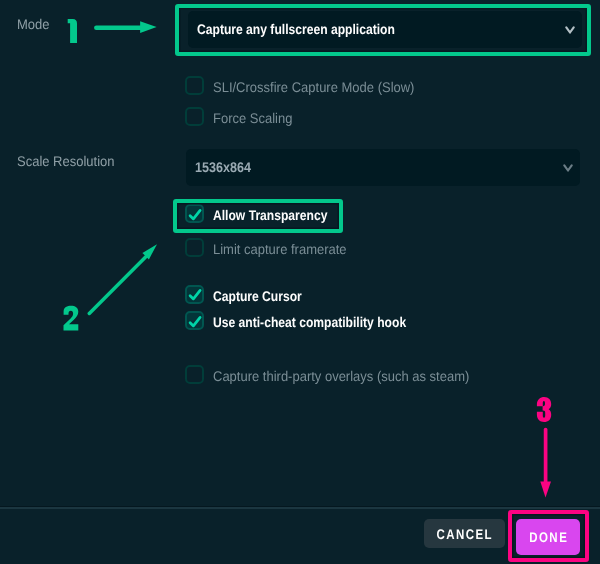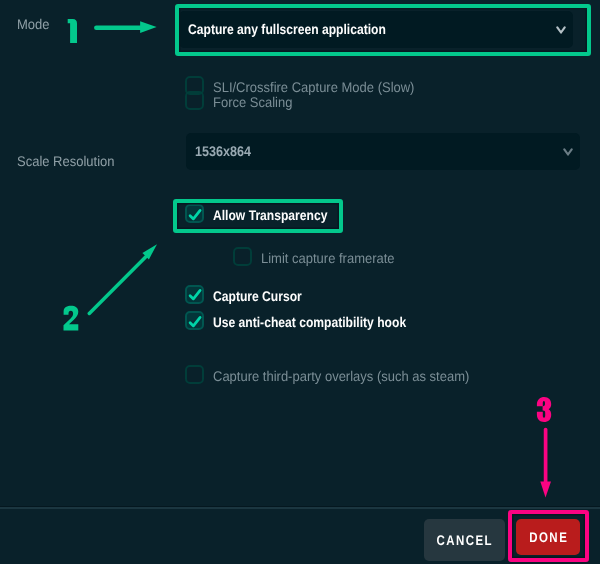--- a/index.html
+++ b/index.html
@@ -53,64 +53,64 @@
   .cblabel.en  { color:#fdfdfd; font-weight:bold; transform:scaleX(0.865); }
   .hl { position:absolute; border-style:solid; border-radius:3px; box-shadow: inset 0 0 0 1.5px #061821; }
   .divider { position:absolute; left:0; width:600px; height:1px; background:#15303b; }
   .btn {
     position:absolute; border-radius:5px;
     font-size:14px; font-weight:bold; letter-spacing:1.8px;
     text-align:center; line-height:1;
   }
   .btn span { position:absolute; left:50%; top:50%; transform:translate(-50%,-50%) scaleX(0.82); white-space:nowrap; padding-left:1.8px; }
   .btn.cancel { background:#26373f; color:#ffffff; }
-  .btn.done { background:#b91c1c; color:#ffffff; }
+  .btn.done { background:#d946ef; color:#ffffff; }
   .ann { position:absolute; left:0; top:0; width:600px; height:564px; pointer-events:none; }
 </style>
 </head>
 <body>
 
 <div class="lbl" style="left:17px;top:17px;">Mode</div>
 <div class="lbl" style="left:16.8px;top:154.2px;">Scale Resolution</div>
 
-<div class="field" style="left:179px;top:11.0px;width:393.7px;height:36.8px;">
+<div class="field" style="left:188px;top:11.0px;width:393.7px;height:36.8px;">
   <span class="fval" style="left:8.8px;top:10.7px;color:#fdfdfd;">Capture any fullscreen application</span>
   <span class="chev" style="left:377.2px;top:14.6px;">
     <svg width="10" height="10" viewBox="0 0 10 10">
         <path d="M1.3 1.3 L5 6.5 L8.7 1.3" stroke="#b4c0c6" stroke-width="2.15" fill="none" stroke-linecap="round" stroke-linejoin="round"></path>
       </svg>
   </span>
 </div>
 
-<div class="field" style="left:185.5px;top:133px;width:394.2px;height:36.6px;">
+<div class="field" style="left:185.5px;top:149px;width:394.2px;height:36.6px;">
   <span class="fval" style="left:9.8px;top:11.4px;color:#9aaab3;transform:scaleX(0.9);">1536x864</span>
   <span class="chev" style="left:377.2px;top:15.3px;">
     <svg width="10" height="10" viewBox="0 0 10 10">
         <path d="M1.3 1.3 L5 6.5 L8.7 1.3" stroke="#6b7d86" stroke-width="2.15" fill="none" stroke-linecap="round" stroke-linejoin="round"></path>
       </svg>
   </span>
 </div>
 
 <div class="cbrow" style="top:76px;">
   <div class="cbox"></div>
   <div class="cblabel dis">SLI/Crossfire Capture Mode (Slow)</div>
 </div>
-<div class="cbrow" style="top:91px;text-align:right;">
+<div class="cbrow" style="top:107.0px;text-align:right;">
   <div class="cbox"></div>
   <div class="cblabel dis">Force Scaling</div>
 </div>
 <div class="cbrow" style="top:204.3px;padding-left:36px;">
   <div class="cbox on">
     <svg width="18" height="18" viewBox="0 0 18 18">
         <path d="M3.1 8.7 L6.4 11.9 L13.1 3.4" stroke="#00d4a8" stroke-width="2.75" fill="none" stroke-linecap="round" stroke-linejoin="round"></path>
       </svg>
   </div>
   <div class="cblabel en">Allow Transparency</div>
 </div>
-<div class="cbrow" style="top:247px;margin-left:48px;">
+<div class="cbrow" style="top:238px;">
   <div class="cbox"></div>
   <div class="cblabel dis">Limit capture framerate</div>
 </div>
 <div class="cbrow" style="top:284.5px;">
   <div class="cbox on">
     <svg width="18" height="18" viewBox="0 0 18 18">
         <path d="M3.1 8.7 L6.4 11.9 L13.1 3.4" stroke="#00d4a8" stroke-width="2.75" fill="none" stroke-linecap="round" stroke-linejoin="round"></path>
       </svg>
   </div>
   <div class="cblabel en">Capture Cursor</div>
@@ -128,21 +128,21 @@
   <div class="cblabel dis">Capture third-party overlays (such as steam)</div>
 </div>
 
 <div class="hl" style="left:175px;top:4px;width:415.7px;height:52px;border-width:4.05px;border-color:#03c88c;"></div>
 <div class="hl" style="left:172.5px;top:198.5px;width:170.5px;height:34.5px;border-width:4px;border-color:#03c88c;"></div>
 <div class="hl" style="left:507.5px;top:509.5px;width:81.5px;height:52.5px;border-width:4.5px;border-color:#fb0382;"></div>
 
 <div class="divider" style="top:506px;height:1.5px;background:#04171f;"></div>
 <div class="divider" style="top:507.4px;height:1.3px;background:#1b3640;"></div>
 
-<div class="btn cancel" style="left:423.5px;top:519px;width:81px;height:42px;">
+<div class="btn cancel" style="left:423.5px;top:519px;width:81px;height:29px;">
   <span>CANCEL</span>
 </div>
 <div class="btn done" style="left:516px;top:518.5px;width:64px;height:36px;">
   <span>DONE</span>
 </div>
 
 <svg class="ann">
   <g>
     <path d="M67.7 18.9 L72.8 18.9 C75.6 18.9 77.0 20.6 77.0 23.4 L77.0 43.1 L70.1 43.1 L70.1 23.3 L67.7 23.3 Z" fill="#03c88c"></path>
     <line x1="96.3" y1="27.7" x2="142" y2="27.7" stroke="#03c88c" stroke-width="4.5" stroke-linecap="round"></line>

